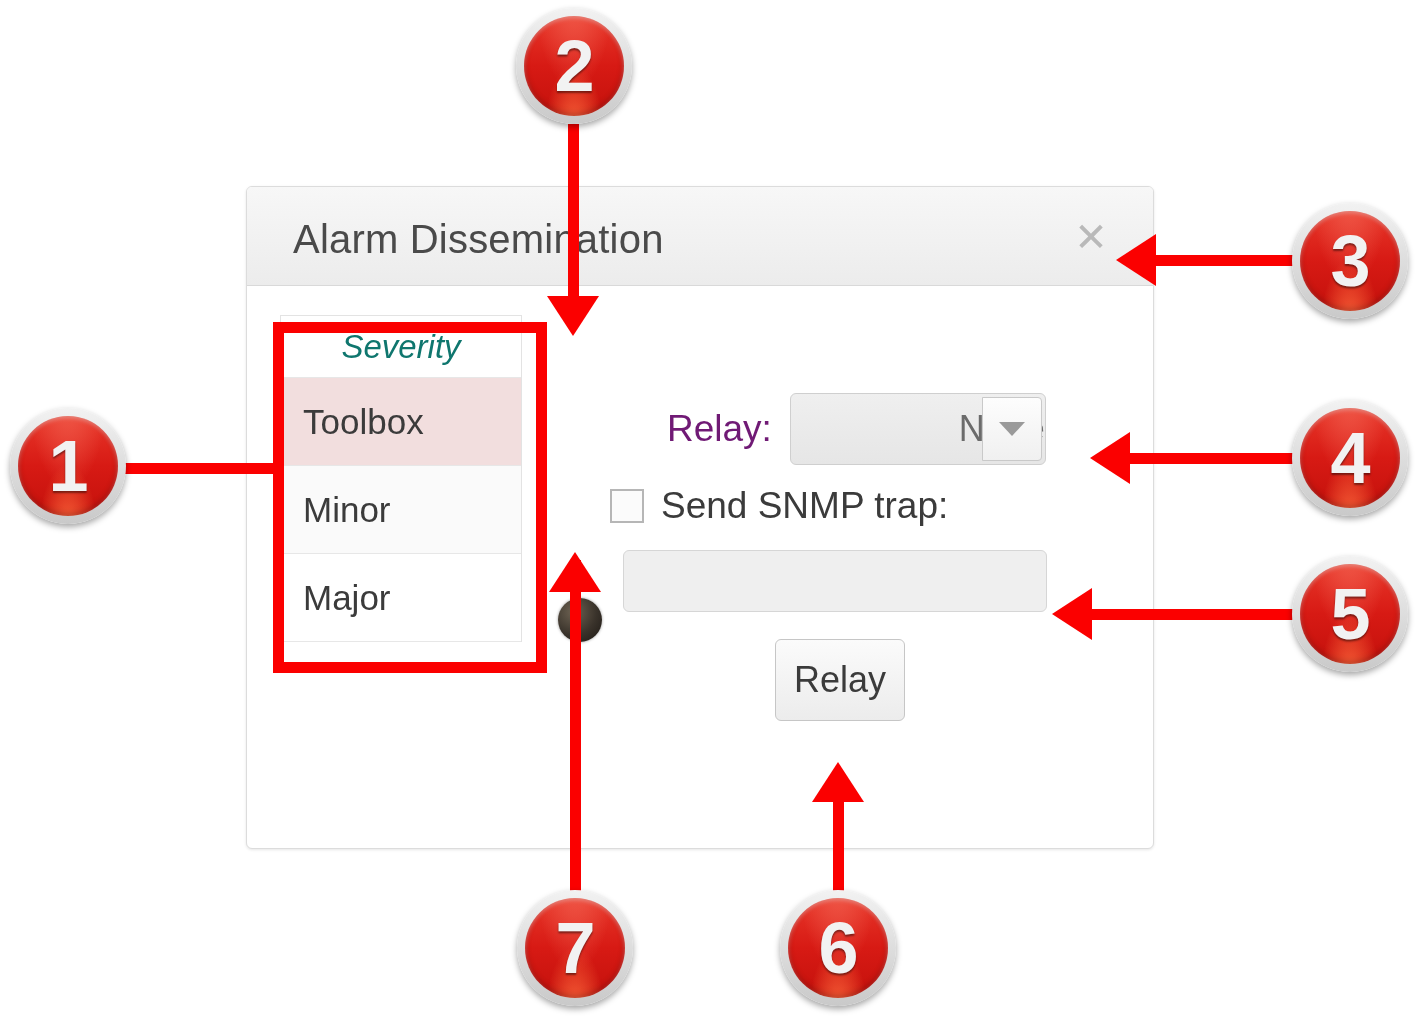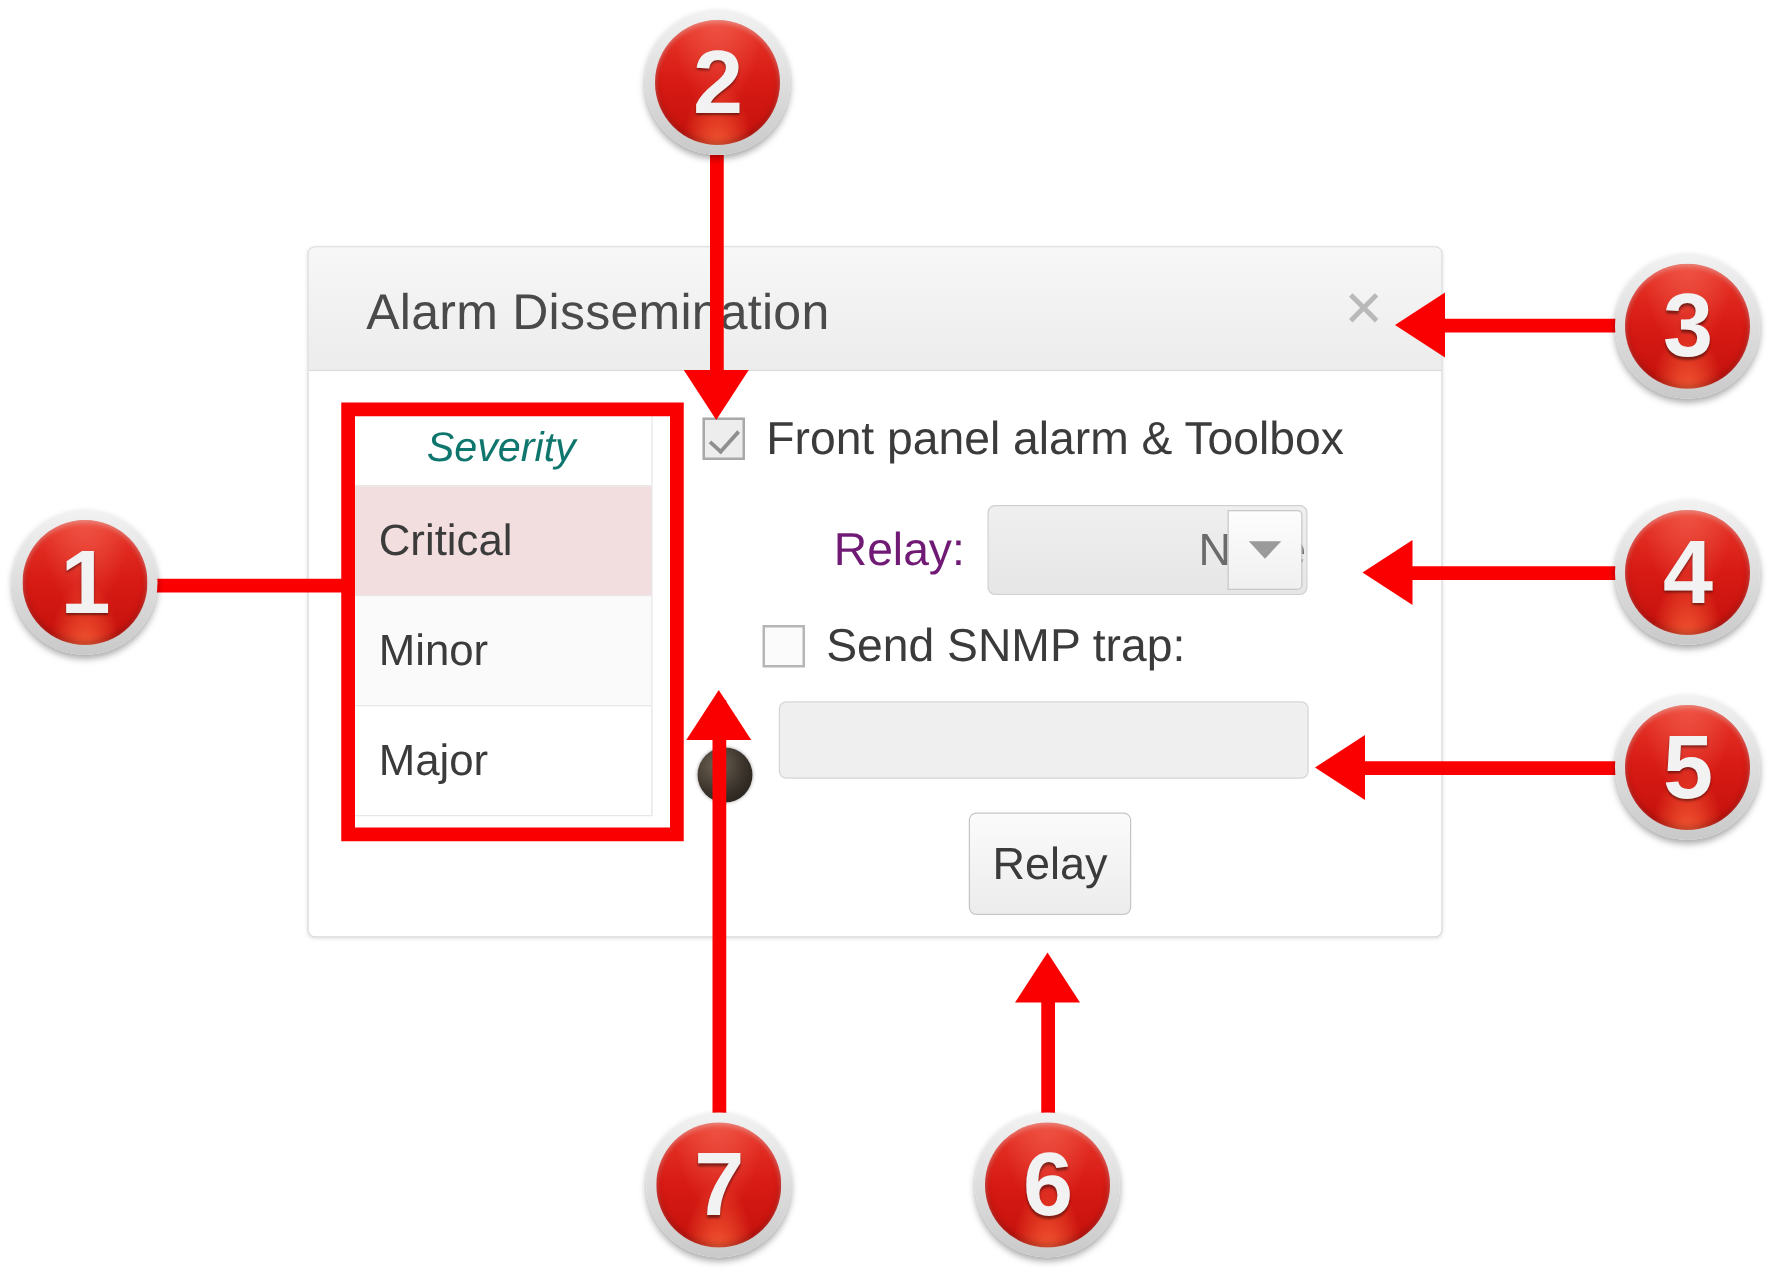--- a/index.html
+++ b/index.html
@@ -8,22 +8,22 @@
     background:#ffffff;
     font-family:"Liberation Sans","DejaVu Sans",sans-serif;
     position:relative;
     overflow:hidden;
   }
   .stage{position:absolute;inset:0;}
 
   
   .dialog{
     position:absolute;
-    left:246px;top:197px;
-    width:908px;height:553px;
+    left:246px;top:186px;
+    width:908px;height:663px;
     background:#ffffff;
     border:1px solid #dcdcdc;
     border-radius:6px;
     box-shadow:0 1px 3px rgba(0,0,0,.10);
     box-sizing:border-box;
   }
   .dlg-header{
     position:absolute;left:0;top:0;right:0;height:99px;
     background:linear-gradient(to bottom,#f7f7f7 0%,#ececec 100%);
     border-bottom:1px solid #d9d9d9;
@@ -246,31 +246,27 @@
 
     <div class="dlg-header">
       <div class="dlg-title">Alarm Dissemination</div>
       <div class="dlg-close">✕</div>
     </div>
 
     <div class="dlg-body">
 
       <div class="sev-table">
         <div class="sev-row head">Severity</div>
-        <div class="sev-row selected">Critical</div>
+        <div class="sev-row selected">Toolbox</div>
         <div class="sev-row alt">Minor</div>
         <div class="sev-row">Major</div>
       </div>
 
       <div class="form-area">
 
-        <div class="chk-line fp">
-          <span class="cbox checked"></span>
-          <span class="chk-label">Front panel alarm &amp; Toolbox</span>
-        </div>
 
         <div class="relay-row">
           <span class="relay-label">Relay:</span>
           <span class="relay-select">
             <span class="relay-value">None</span>
             <span class="relay-arrow">
                 <i></i>
               </span>
           </span>
         </div>

